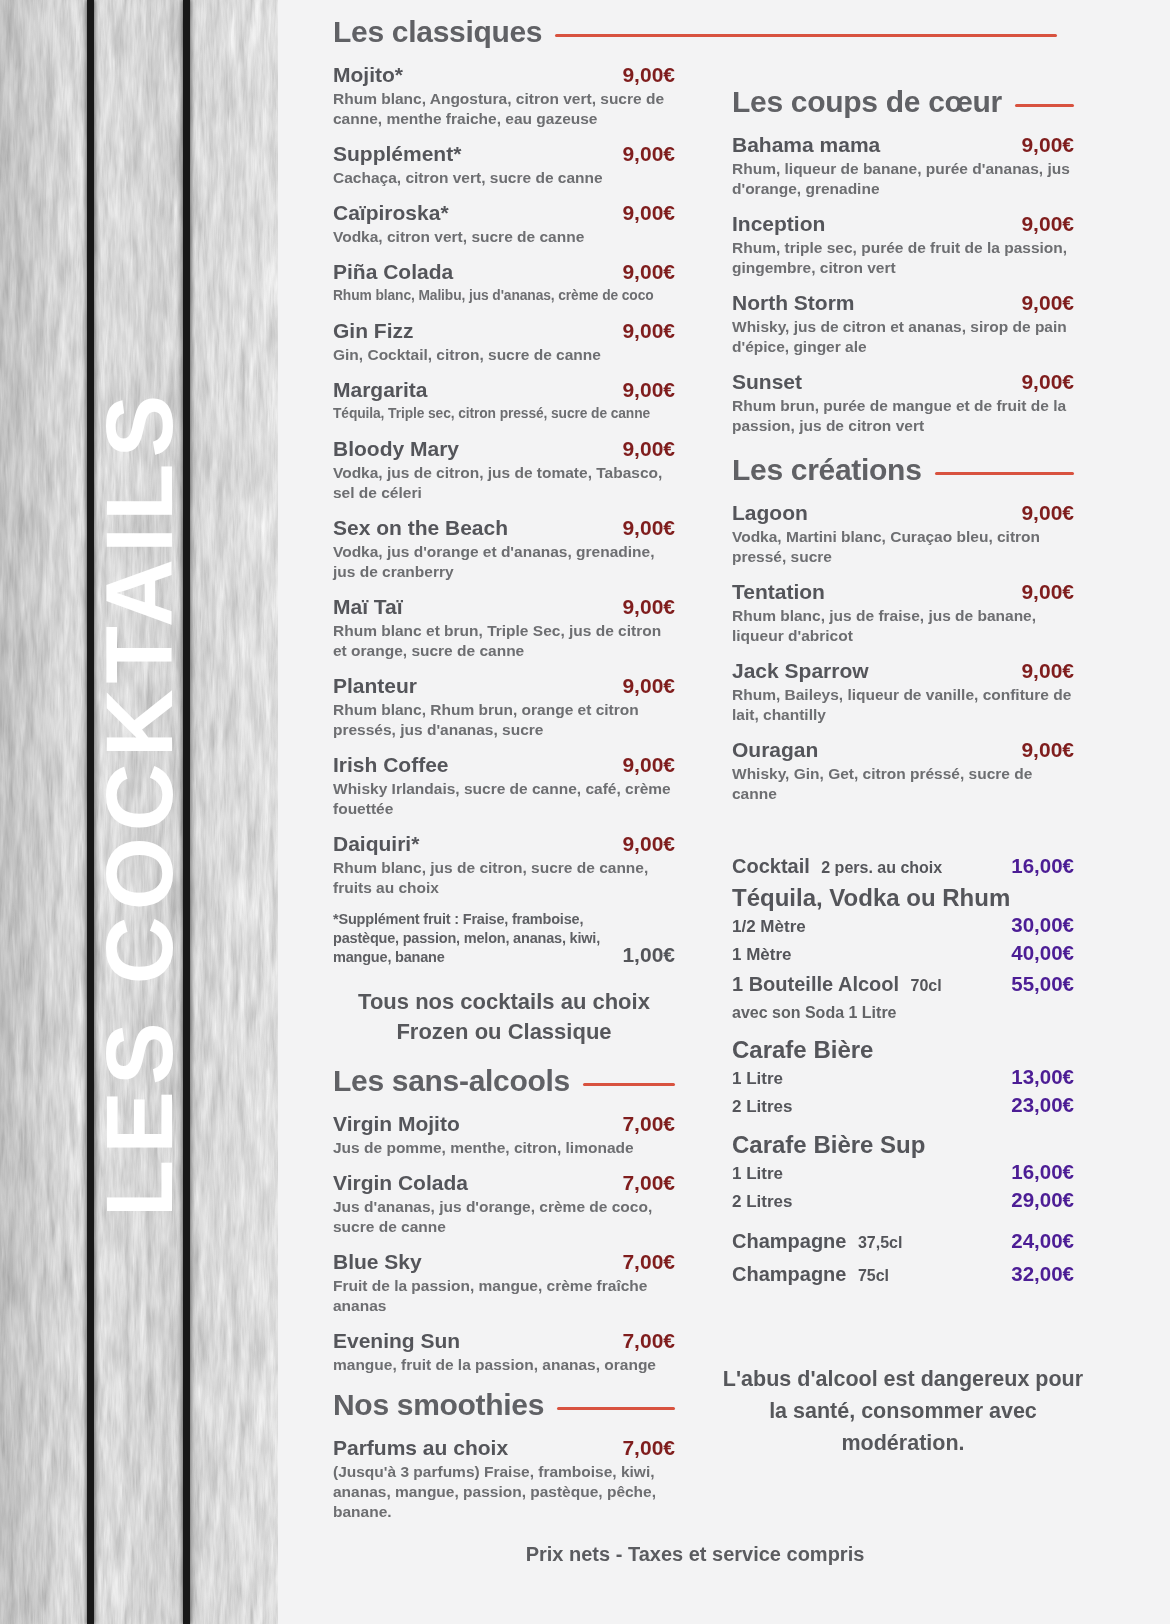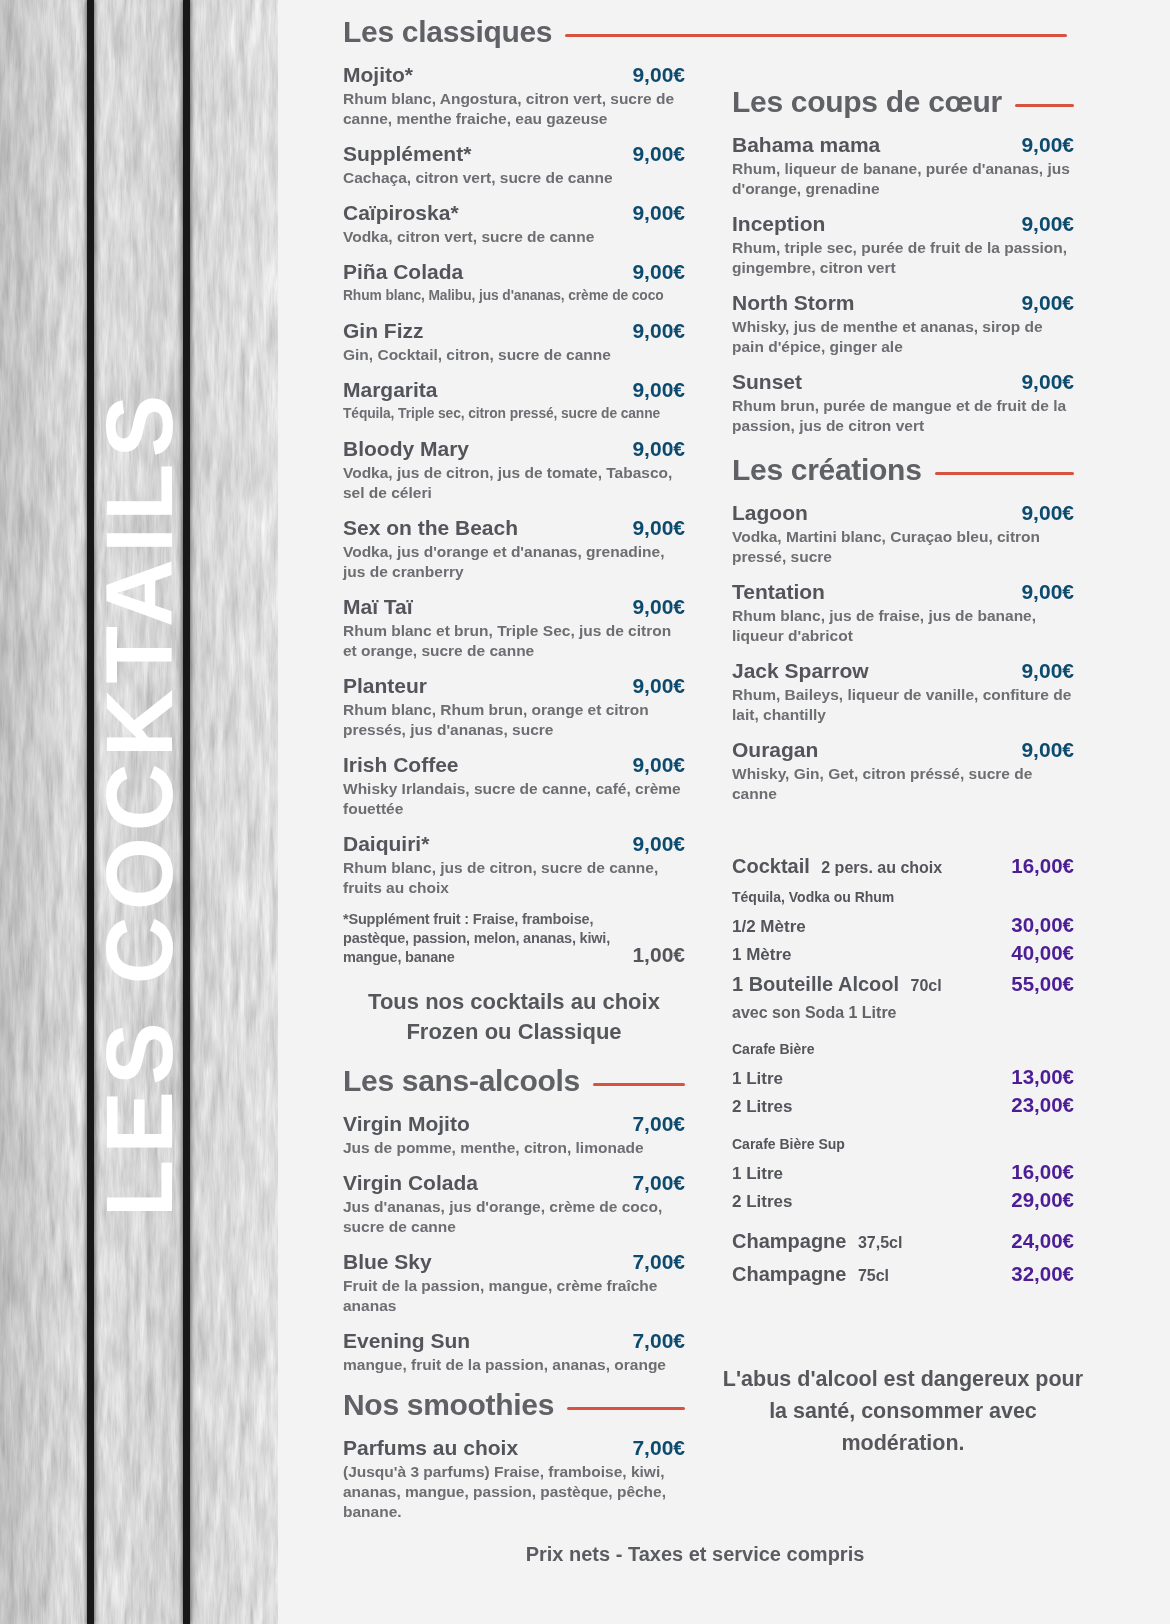--- a/index.html
+++ b/index.html
@@ -24,53 +24,53 @@
   .vertical-title{
     position:absolute;z-index:3;
     left:-400px;top:748px;width:1080px;height:110px;
     transform:rotate(-90deg);transform-origin:center;
     color:#ffffff;font-size:94px;font-weight:800;font-stretch:semi-condensed;
     letter-spacing:6px;line-height:110px;text-align:center;white-space:nowrap;
   }
 
   
   .col{position:absolute;width:342px;color:#54555a;}
-  .col-left{left:343px;top:14px;}
+  .col-left{left:333px;top:14px;}
   .col-right{left:732px;top:84px;}
 
   .section-head{display:flex;align-items:center;gap:13px;margin:0 0 12px 0;}
   .block-section{margin-top:16px;}
   .col .block-section:first-child{margin-top:0;}
   .col-left .block-section + .block-section{margin-top:12px;}
   .section-title{margin:0;font-size:30px;font-weight:700;color:#606165;letter-spacing:-0.3px;white-space:nowrap;line-height:36px;}
   .rule{flex:1;height:3px;background:#d8523f;border-radius:2px;margin-top:6px;}
   .section-head.rule-long{width:724px;}
 
   .menu-item{margin-bottom:12px;}
   .item-line{display:flex;justify-content:space-between;align-items:baseline;line-height:26px;}
   .item-name{font-size:21px;font-weight:700;color:#54555a;}
-  .item-price{font-size:21px;font-weight:700;color:#0c4a6e;}
+  .item-price{font-size:21px;font-weight:700;color:#7f1d1d;}
   .item-desc{font-size:15.5px;font-weight:700;color:#6d6e71;line-height:20px;margin-top:1px;}
   .item-desc.small{font-size:13.8px;letter-spacing:-0.1px;}
 
   .supplement{display:flex;justify-content:space-between;align-items:flex-end;margin-top:4px;}
   .supp-text{flex:1;font-size:14.5px;font-weight:700;color:#5e5f63;line-height:19px;letter-spacing:-0.2px;}
   .supp-price{font-size:21px;font-weight:700;color:#54555a;margin-left:10px;white-space:nowrap;}
 
   .center-note{margin:20px 0 8px 0;text-align:center;}
   .center-note div{font-size:22px;font-weight:700;color:#56575b;line-height:30px;}
 
   .pricelist{margin-top:46px;}
   .pl-row{display:flex;justify-content:space-between;align-items:baseline;}
   .pl-price{font-size:20.5px;font-weight:700;color:#4c1d95;white-space:nowrap;}
   .pl-main{line-height:31px;}
   .pl-main .pl-label{font-size:20px;font-weight:700;}
   .pl-main .pl-small{font-size:16px;font-weight:700;margin-left:7px;}
   .pl-sub{line-height:29px;}
-  .pl-sub .pl-label{font-size:14px;font-weight:700;text-align:right;}
+  .pl-sub .pl-label{font-size:24px;font-weight:700;text-align:right;}
   .pl-line{line-height:26px;}
   .pl-line .pl-label{font-size:17px;font-weight:700;}
   .pl-note{line-height:24px;}
   .pl-note .pl-label{font-size:16px;font-weight:700;color:#626366;}
   .pl-row.gap-top{margin-top:10px;}
 
   .warning{
     margin:72px 0 0 -16px;width:374px;text-align:center;
     font-size:21.5px;font-weight:700;color:#56575b;line-height:32px;
   }
@@ -270,21 +270,21 @@
             <span class="item-name">Inception</span>
             <span class="item-price">9,00€</span>
           </div>
           <div class="item-desc">Rhum, triple sec, purée de fruit de la passion, gingembre, citron vert</div>
         </div>
         <div class="menu-item">
           <div class="item-line">
             <span class="item-name">North Storm</span>
             <span class="item-price">9,00€</span>
           </div>
-          <div class="item-desc">Whisky, jus de menthe et ananas, sirop de pain d'épice, ginger ale</div>
+          <div class="item-desc">Whisky, jus de citron et ananas, sirop de pain d'épice, ginger ale</div>
         </div>
         <div class="menu-item">
           <div class="item-line">
             <span class="item-name">Sunset</span>
             <span class="item-price">9,00€</span>
           </div>
           <div class="item-desc">Rhum brun, purée de mangue et de fruit de la passion, jus de citron vert</div>
         </div>
       </div>
       <div class="block-section">

